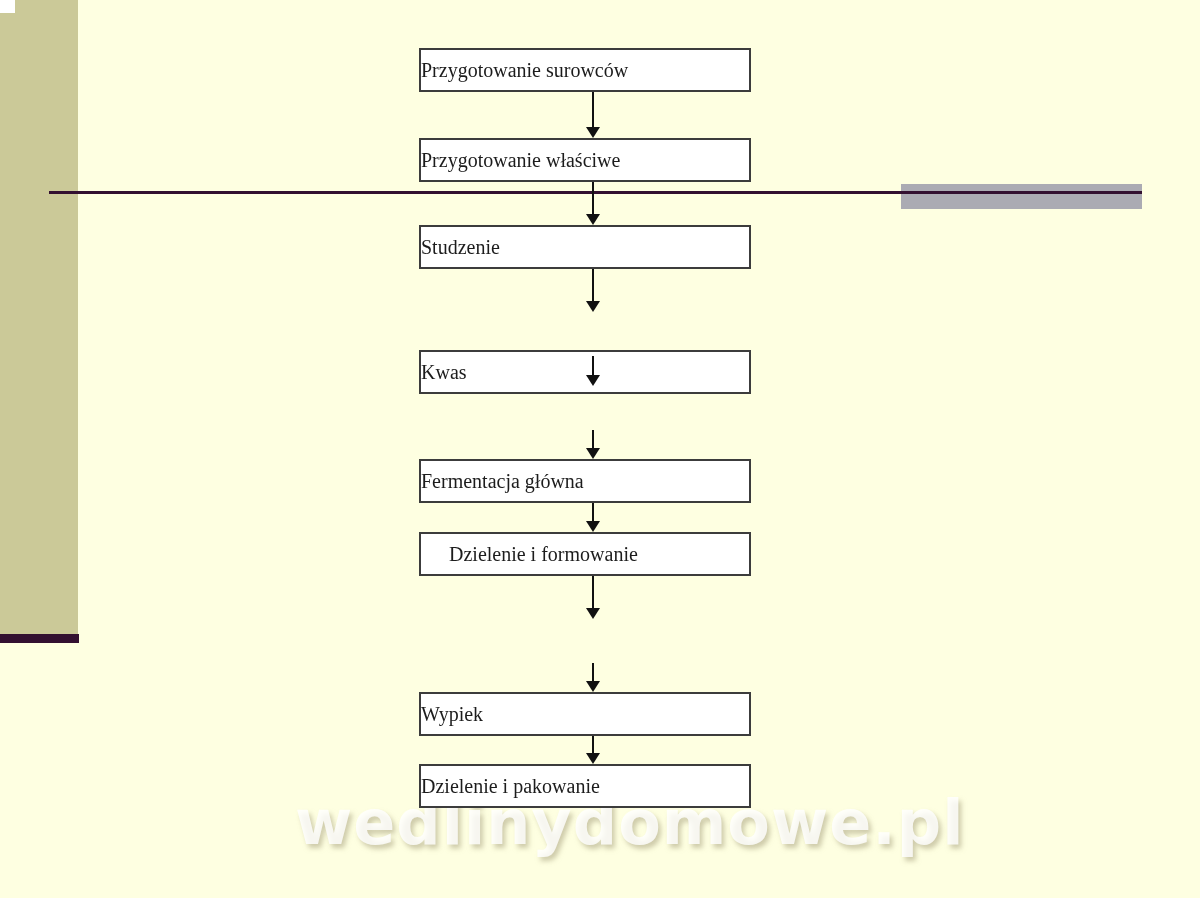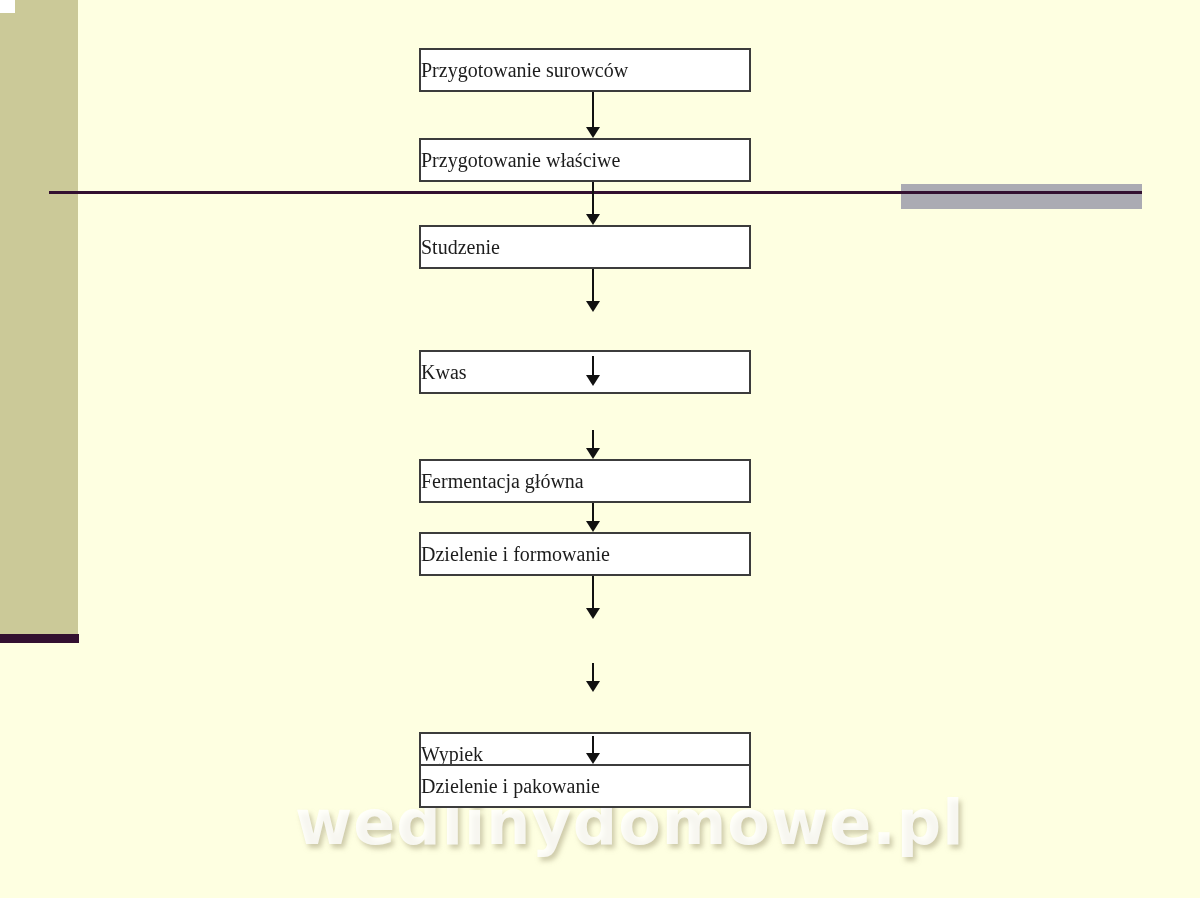--- a/index.html
+++ b/index.html
@@ -151,32 +151,32 @@
         <div class="shaft" style="height: 18px;"></div>
         <div class="head"></div>
       </div>
       <div class="flow-box" style="top: 459px;">
         <span>Fermentacja główna</span>
       </div>
       <div class="flow-arrow" style="top: 503px;">
         <div class="shaft" style="height: 18px;"></div>
         <div class="head"></div>
       </div>
-      <div class="flow-box" style="top: 532px;">
+      <div class="flow-box" style="top: 532px; padding-left: 28px;">
         <span>Dzielenie i formowanie</span>
       </div>
       <div class="flow-arrow" style="top: 576px;">
         <div class="shaft" style="height: 32px;"></div>
         <div class="head"></div>
       </div>
       <div class="flow-arrow" style="top: 663px;">
         <div class="shaft" style="height: 18px;"></div>
         <div class="head"></div>
       </div>
-      <div class="flow-box" style="top: 692px; margin-top: 40px;">
+      <div class="flow-box" style="top: 692px;">
         <span>Wypiek</span>
       </div>
       <div class="flow-arrow" style="top: 736px;">
         <div class="shaft" style="height: 17px;"></div>
         <div class="head"></div>
       </div>
       <div class="flow-box" style="top: 764px;">
         <span>Dzielenie i pakowanie</span>
       </div>
     </div>

